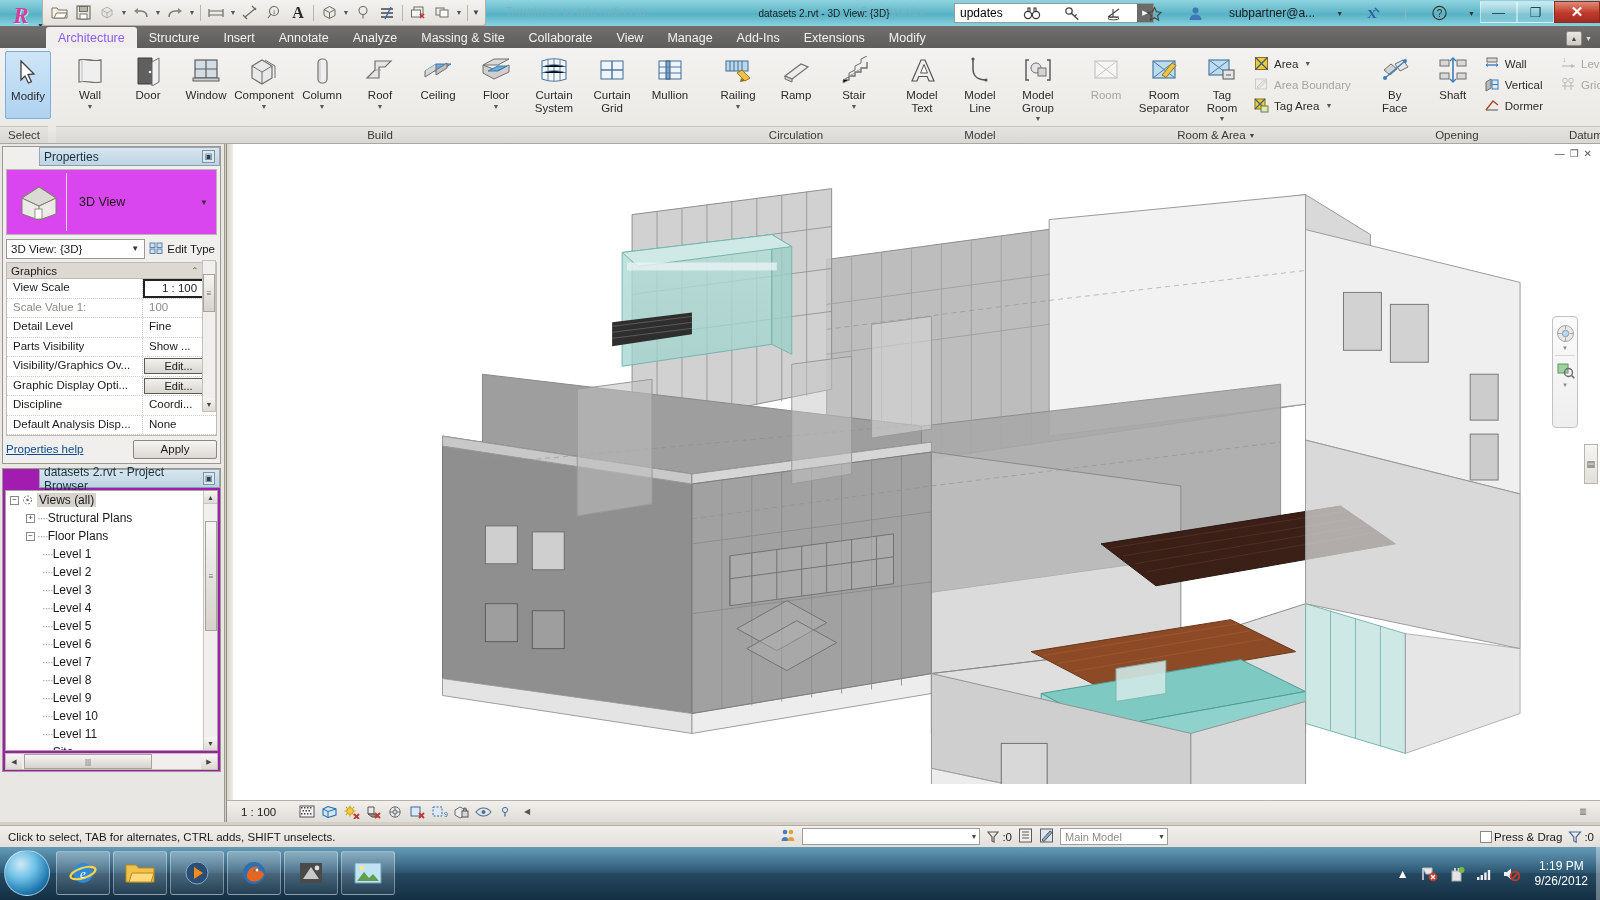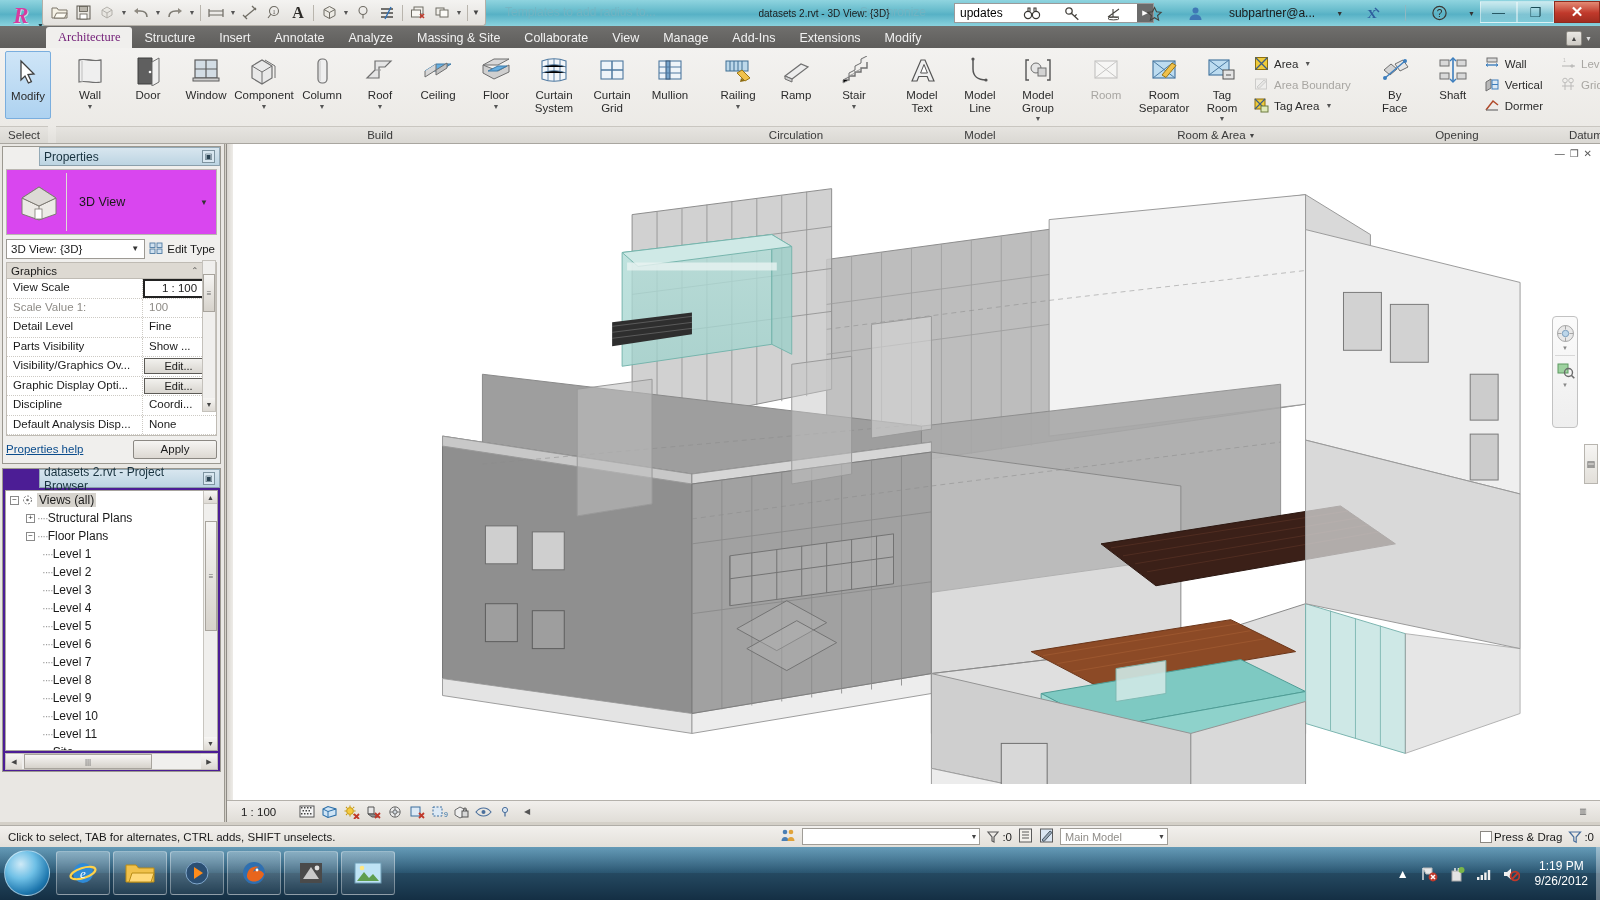--- a/index.html
+++ b/index.html
@@ -96,21 +96,21 @@
   .tabbar {
     position: absolute; left: 0; top: 26px; width: 1600px; height: 22px;
     background: linear-gradient(to bottom,#706f6d,#5e5d5b);
     display: flex; align-items: flex-end; padding-left: 46px;
   }
   .tab {
     height: 21px; padding: 0 12px; display: flex; align-items: center;
     color: #f2f2f2; font-size: 12.5px; white-space: nowrap;
   }
   .tab.active {
-    background: #f0efed; color: #701a75; border-radius: 3px 3px 0 0; font-family: Liberation Serif, serif;
+    background: #f0efed; color: #8b5cf6; border-radius: 3px 3px 0 0;
   }
   .tabbar-right {
     margin-left: auto; display: flex; align-items: center; gap: 3px; padding: 0 8px 2px 0;
   }
   .mini-btn {
     width: 16px; height: 15px; background: linear-gradient(to bottom,#e9e7e3,#cdcac4);
     border: 1px solid #8d8a84; border-radius: 2px;
     display: flex; align-items: center; justify-content: center; font-size: 7px; color: #444;
   }
 
@@ -240,21 +240,21 @@
   .apply-btn {
     margin-left: auto; width: 84px; height: 19px;
     background: linear-gradient(to bottom,#f6f5f3,#dcd8d2);
     border: 1px solid #8b8883; border-radius: 2px;
     display: flex; align-items: center; justify-content: center; font-size: 11.5px;
   }
 
   
   .pbrowser {
     position: absolute; left: 2px; top: 324px; width: 219px; height: 304px;
-    background: #4c1d95; border: 1px solid #9b9890;
+    background: #a21caf; border: 1px solid #9b9890;
   }
   .tree {
     position: absolute; left: 2px; top: 21px; right: 2px; bottom: 20px;
     background: #fff; border: 1px solid #a8a59f; overflow: hidden;
   }
   .tnode {
     height: 18px; display: flex; align-items: center; font-size: 12px; white-space: nowrap;
   }
   .tnode .tbox {
     width: 9px; height: 9px; border: 1px solid #8a8a8a; background: #fff;

